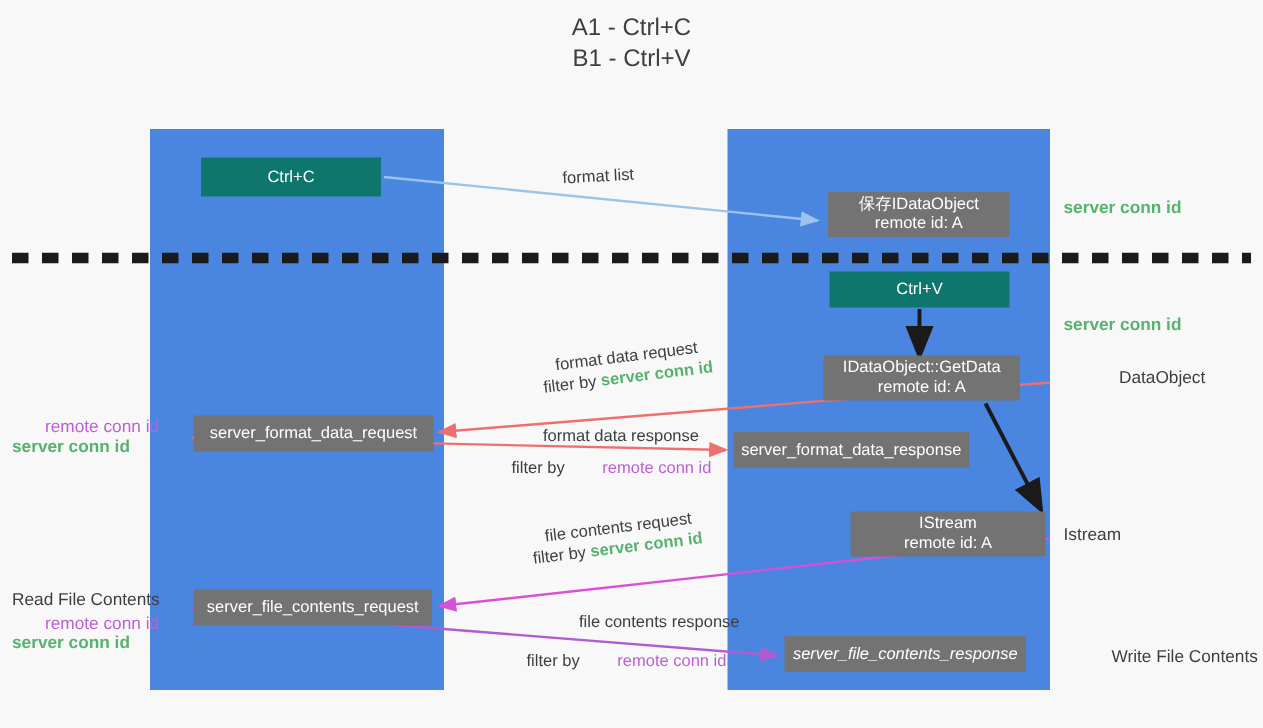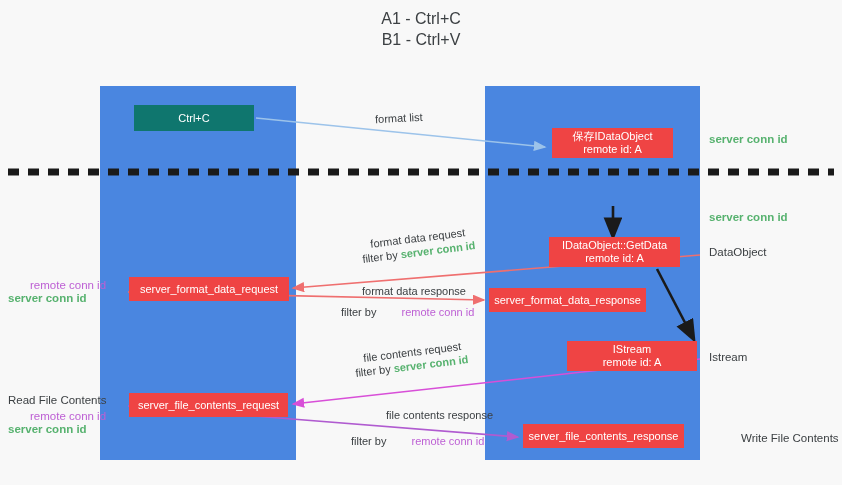--- a/index.html
+++ b/index.html
@@ -32,42 +32,42 @@
   #head-a1{left:130px;top:57px;width:136px;}
   #head-b1{left:525px;top:57px;width:136px;}
 
   .box{
     position:absolute;box-sizing:border-box;
     display:flex;align-items:center;justify-content:center;
     text-align:center;color:#ffffff;font-size:11px;line-height:13px;
     white-space:pre-line;padding:2px 6px;
   }
   .green{background:#0f766e;}
-  .orange{background:#ef4444;}
+  .orange{background:#737373;}
 
   #box-ctrlc{left:134px;top:105px;width:120px;height:26px;}
   #box-idataobject{left:552px;top:128px;width:121px;height:30px;}
   #box-ctrlv{left:553px;top:181px;width:120px;height:24px;}
   #box-getdata{left:549px;top:237px;width:131px;height:30px;}
   #box-fmt-req{left:129px;top:277px;width:160px;height:24px;}
   #box-fmt-resp{left:489px;top:288px;width:157px;height:24px;}
   #box-istream{left:567px;top:341px;width:130px;height:30px;}
   #box-file-req{left:129px;top:393px;width:159px;height:24px;}
-  #box-file-resp{left:523px;top:424px;width:161px;height:24px;}
+  #box-file-resp{left:523px;top:424px;width:161px;height:24px;font-style:italic;}
 
   .side-label{
     position:absolute;font-size:11.5px;line-height:14px;
     color:#3c4043;white-space:nowrap;
   }
   .conn-green{color:#57b26f;font-weight:bold;}
   .conn-purple{color:#bd5fd4;font-weight:normal;padding-left:22px;}
 
   #lbl-server-1{left:709px;top:132px;}
   #lbl-server-2{left:709px;top:210px;}
-  #lbl-dataobject{left:709px;top:245px;text-align:center;}
+  #lbl-dataobject{left:746px;top:245px;text-align:center;}
   #lbl-istream{left:709px;top:350px;}
   #lbl-write-file{left:709px;top:431px;margin-left:32px;}
 
   #lbl-left-conn-1{left:8px;top:279px;line-height:13px;}
   #lbl-read-file{left:8px;top:393px;}
   #lbl-left-conn-2{left:8px;top:410px;line-height:13px;}
 
   .wire-label{
     position:absolute;font-size:11px;line-height:14px;
     color:#3c4043;white-space:nowrap;
@@ -127,20 +127,21 @@
 
     <line x1="700" y1="359" x2="293" y2="404" stroke="#d84fd8" stroke-width="1.6" marker-end="url(#ar-magenta)"></line>
     <line x1="128" y1="406" x2="518" y2="437" stroke="#b05bd0" stroke-width="1.6" marker-end="url(#ar-purple)"></line>
 
     <line x1="8" y1="172" x2="834" y2="172" stroke="#1a1a1a" stroke-width="7" stroke-dasharray="11 9" stroke-linecap="butt"></line>
   </svg>
 
   <div class="box green" id="box-ctrlc">Ctrl+C</div>
   <div class="box orange" id="box-idataobject">保存IDataObject
 remote id: A</div>
+  <div class="box green" id="box-ctrlv">Ctrl+V</div>
   <div class="box orange" id="box-getdata">IDataObject::GetData
 remote id: A</div>
   <div class="box orange" id="box-fmt-req">server_format_data_request</div>
   <div class="box orange" id="box-fmt-resp">server_format_data_response</div>
   <div class="box orange" id="box-istream">IStream
 remote id: A</div>
   <div class="box orange" id="box-file-req">server_file_contents_request</div>
   <div class="box orange" id="box-file-resp">server_file_contents_response</div>
 
   <div class="side-label conn-green" id="lbl-server-1">server conn id</div>

